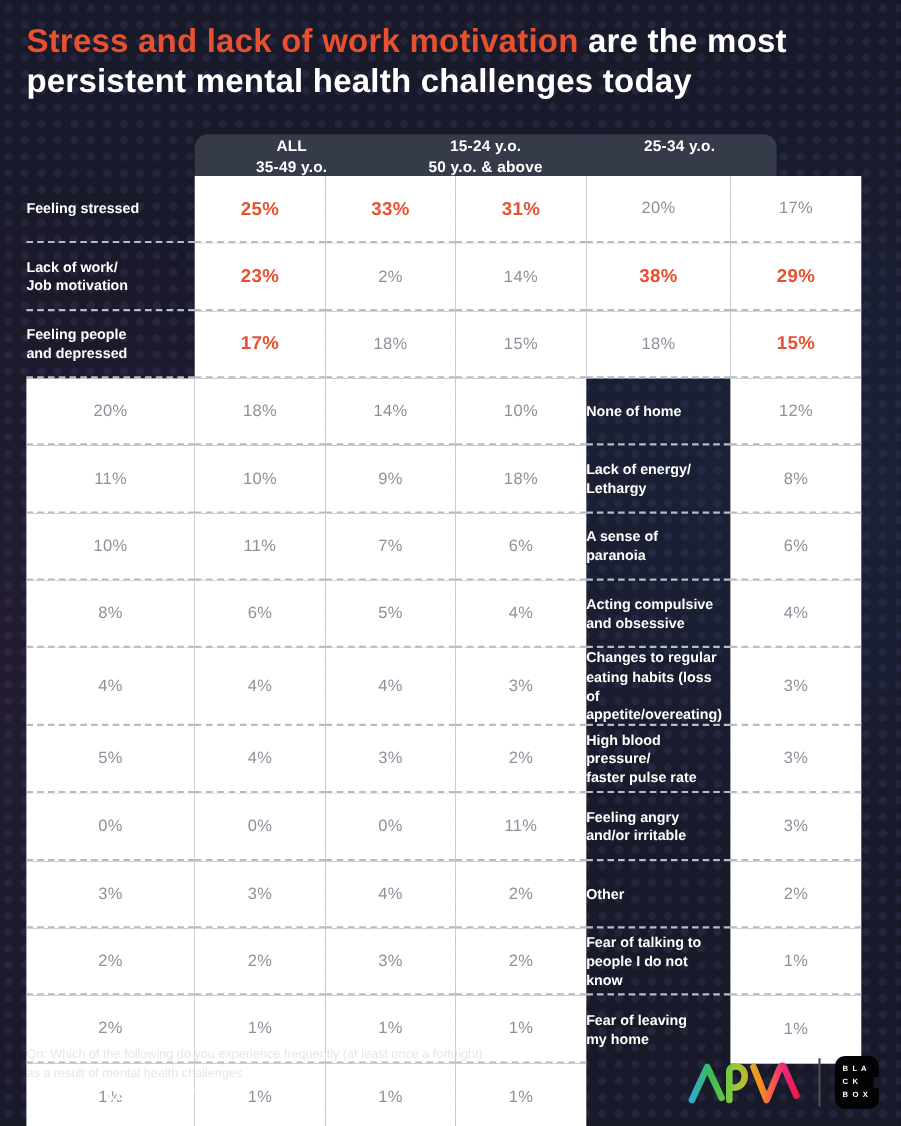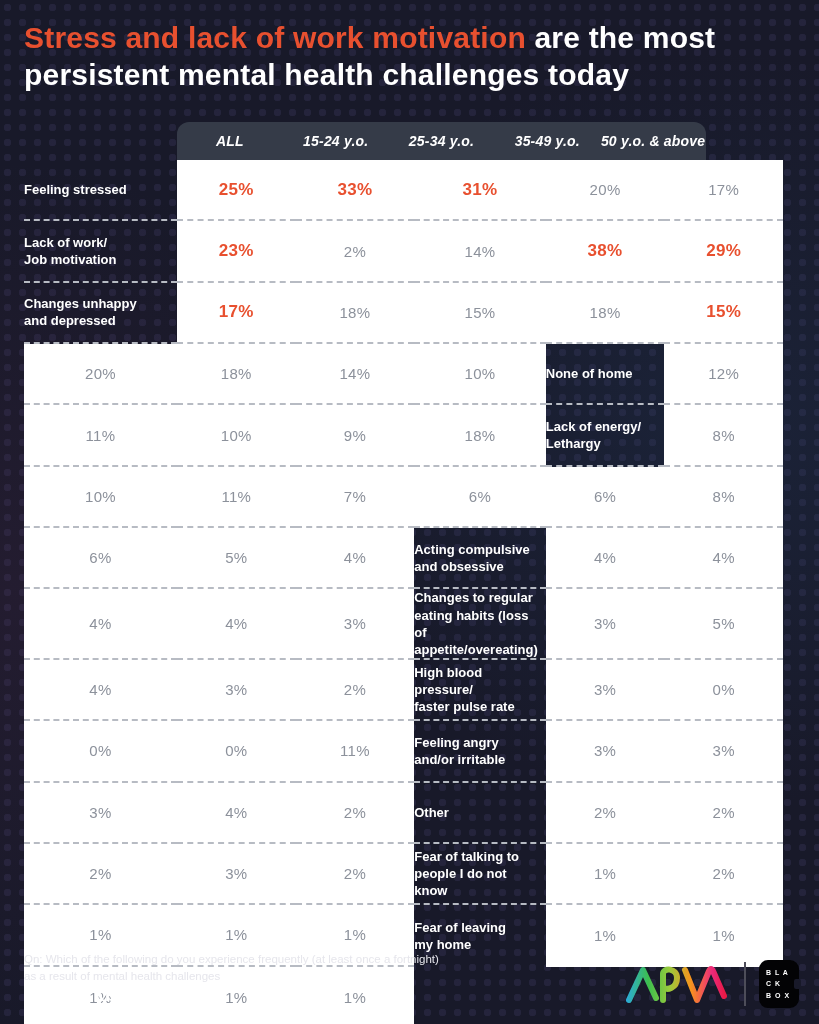--- a/index.html
+++ b/index.html
@@ -15,21 +15,21 @@
     font-family:"Liberation Sans","DejaVu Sans",sans-serif;
   }
   .title {
     position:absolute; left:24px; top:20px; width:762px;
     font-size:30px; font-weight:700; line-height:1.22; color:#ffffff; letter-spacing:0.2px;
   }
   .title .hl { color:var(--accent,#E8502F); }
   .thead {
     position:absolute; top:122px; left:177px; width:529px; height:38px;
     background:#353B48; border-radius:12px 12px 0 0;
-    display:grid; grid-template-columns:repeat(5,1fr);font-style:italic;
+    display:grid; grid-template-columns:repeat(3,1fr);
   }
   .th { display:flex; align-items:center; justify-content:center;
         color:#ffffff; font-size:14px; font-weight:700; letter-spacing:0.2px; }
   .tbody {
     position:absolute; top:160px; left:24px; width:759px; height:868px;
     display:grid; grid-template-columns:153px repeat(5,1fr);
     grid-template-rows:repeat(14,1fr);
   }
   .lbl {
     display:flex; align-items:center; color:#ffffff;
@@ -88,21 +88,21 @@
       <div class="val sep hl">31%</div>
       <div class="val sep">20%</div>
       <div class="val sep">17%</div>
       <div class="lbl sep">Lack of work/
 Job motivation</div>
       <div class="val sep hl">23%</div>
       <div class="val sep">2%</div>
       <div class="val sep">14%</div>
       <div class="val sep hl">38%</div>
       <div class="val sep hl">29%</div>
-      <div class="lbl sep">Changes unhappy
+      <div class="lbl sep">Feeling people
 and depressed</div>
       <div class="val sep hl">17%</div>
       <div class="val sep">18%</div>
       <div class="val sep">15%</div>
       <div class="val sep">18%</div>
       <div class="val sep hl">15%</div>
       <div class="val sep">20%</div>
       <div class="val sep">18%</div>
       <div class="val sep">14%</div>
       <div class="val sep">10%</div>
@@ -112,20 +112,22 @@
       <div class="val sep">10%</div>
       <div class="val sep">9%</div>
       <div class="val sep">18%</div>
       <div class="lbl sep">Lack of energy/
 Lethargy</div>
       <div class="val sep">8%</div>
       <div class="val sep">10%</div>
       <div class="val sep">11%</div>
       <div class="val sep">7%</div>
       <div class="val sep">6%</div>
+      <div class="lbl sep">A sense of
+paranoia</div>
       <div class="val sep">6%</div>
       <div class="val sep">8%</div>
       <div class="val sep">6%</div>
       <div class="val sep">5%</div>
       <div class="val sep">4%</div>
       <div class="lbl sep">Acting compulsive
 and obsessive</div>
       <div class="val sep">4%</div>
       <div class="val sep">4%</div>
       <div class="val sep">4%</div>

